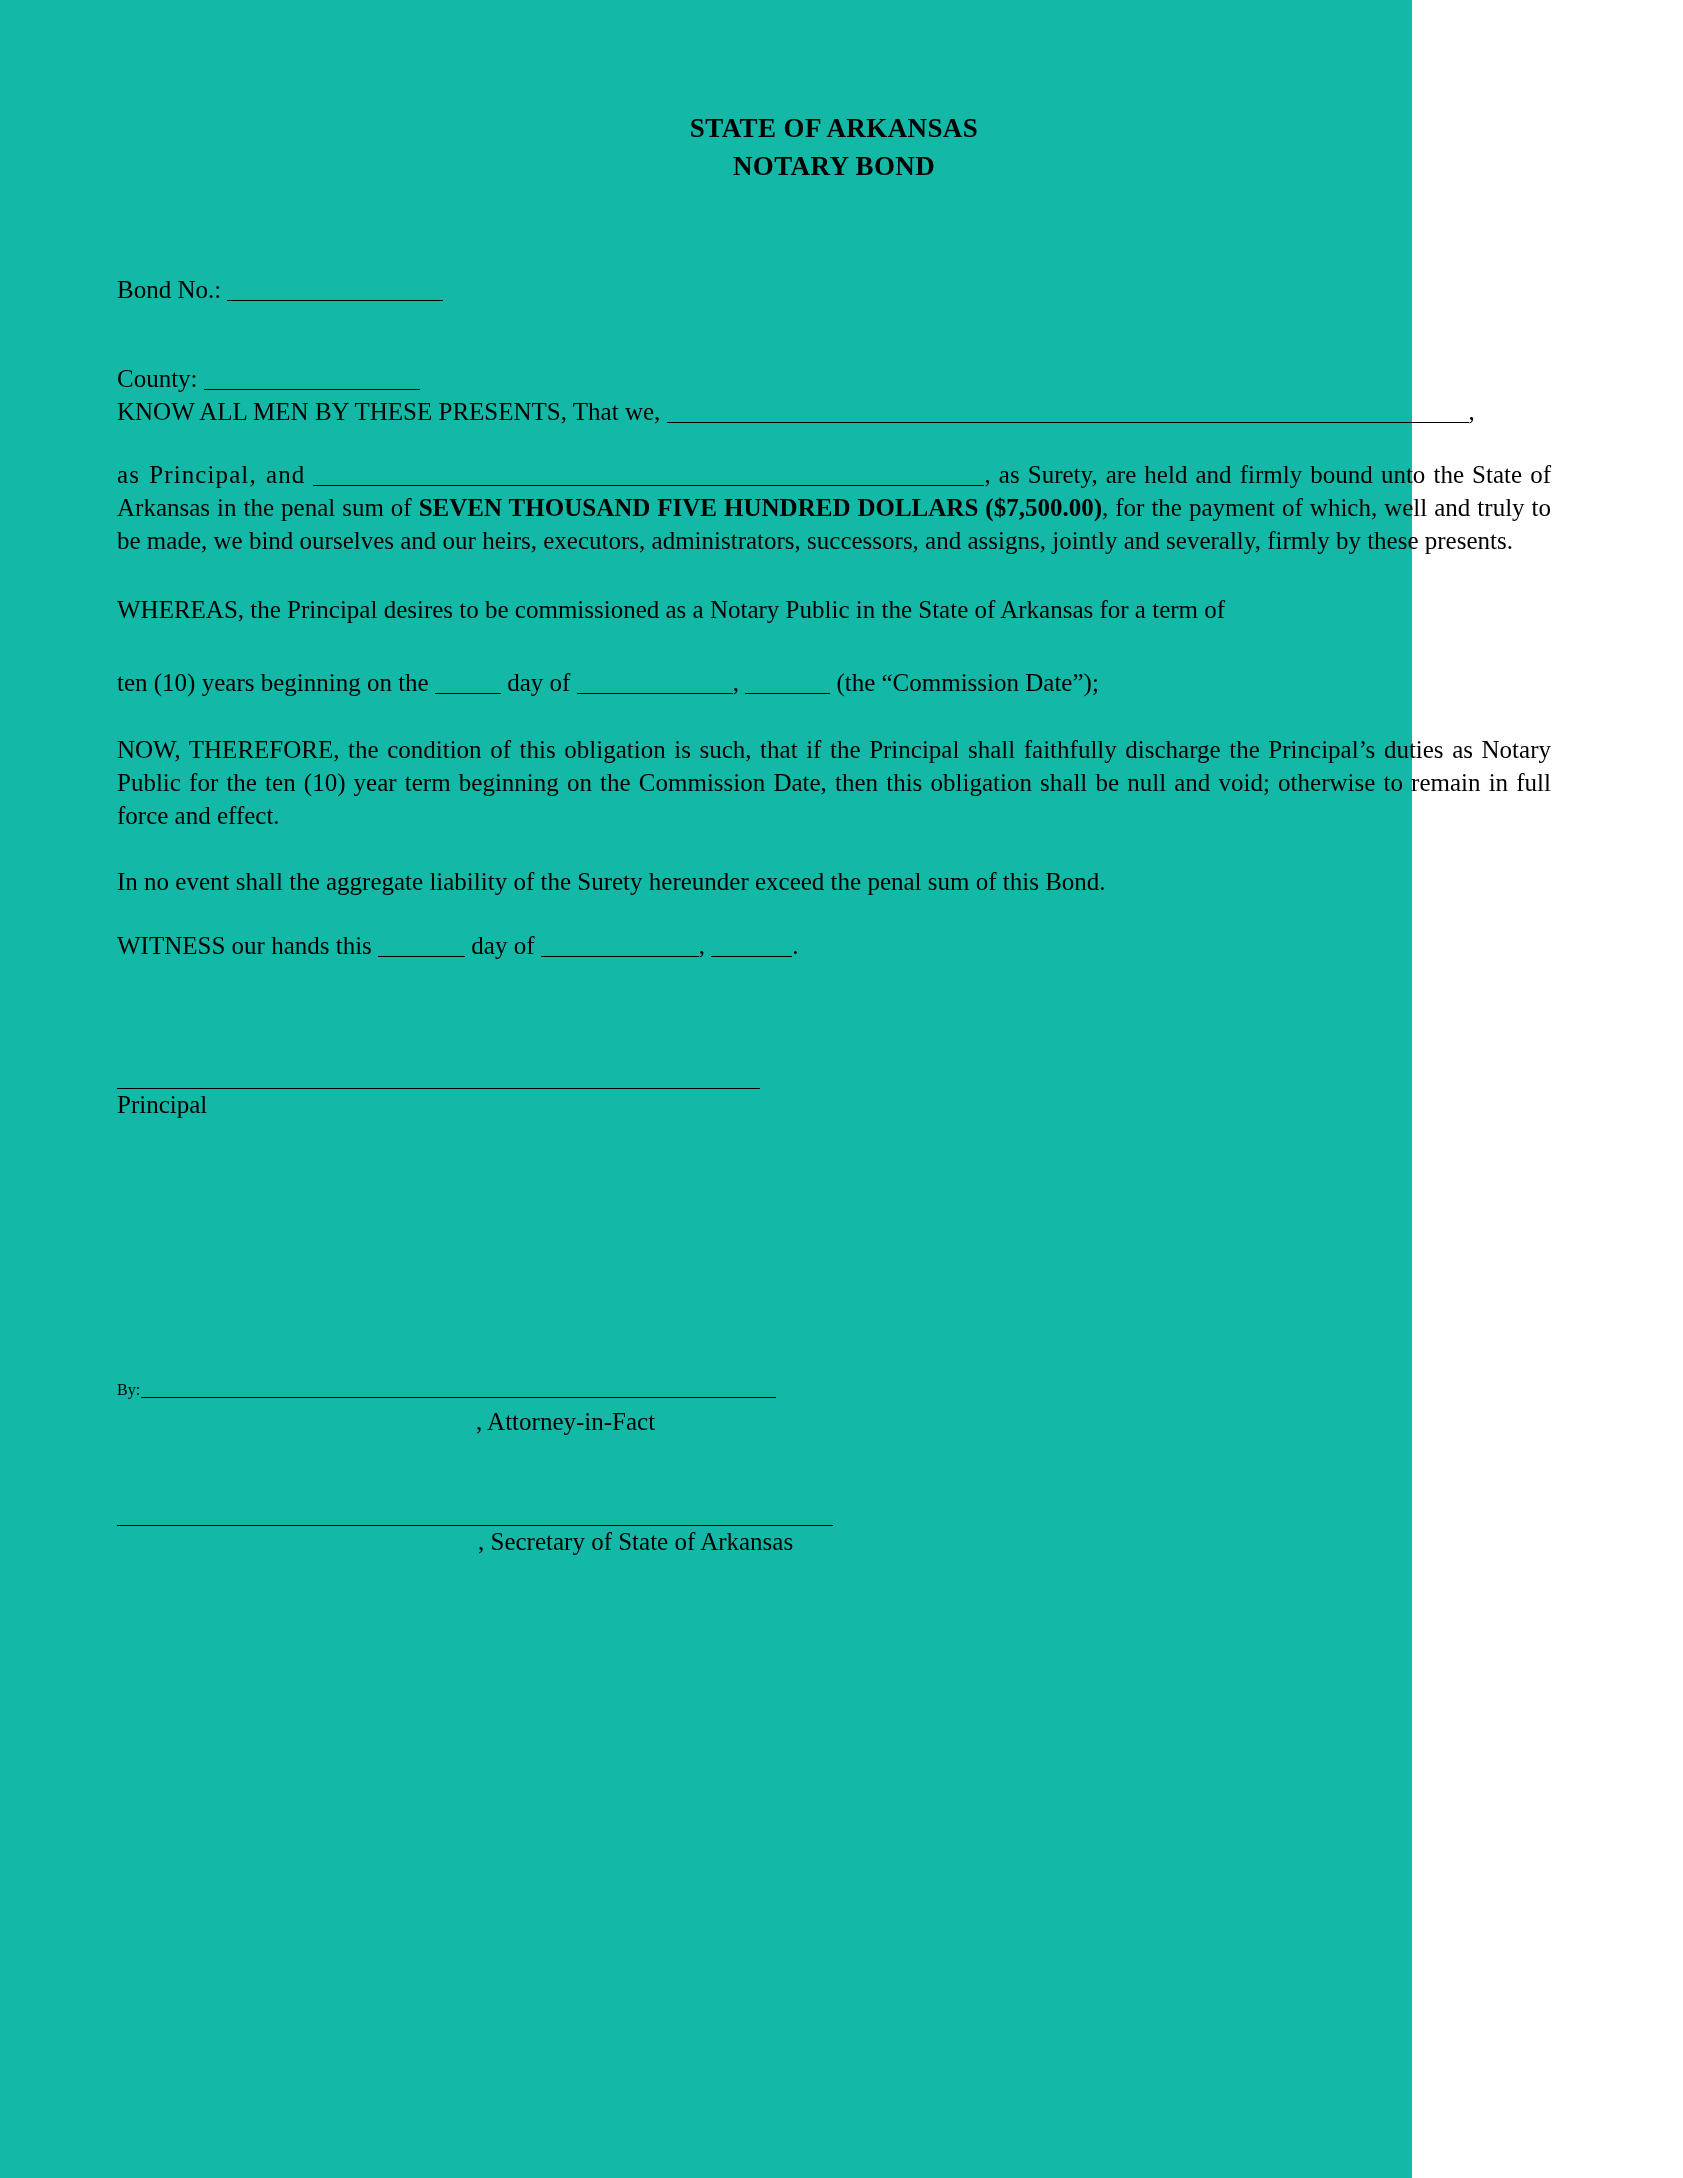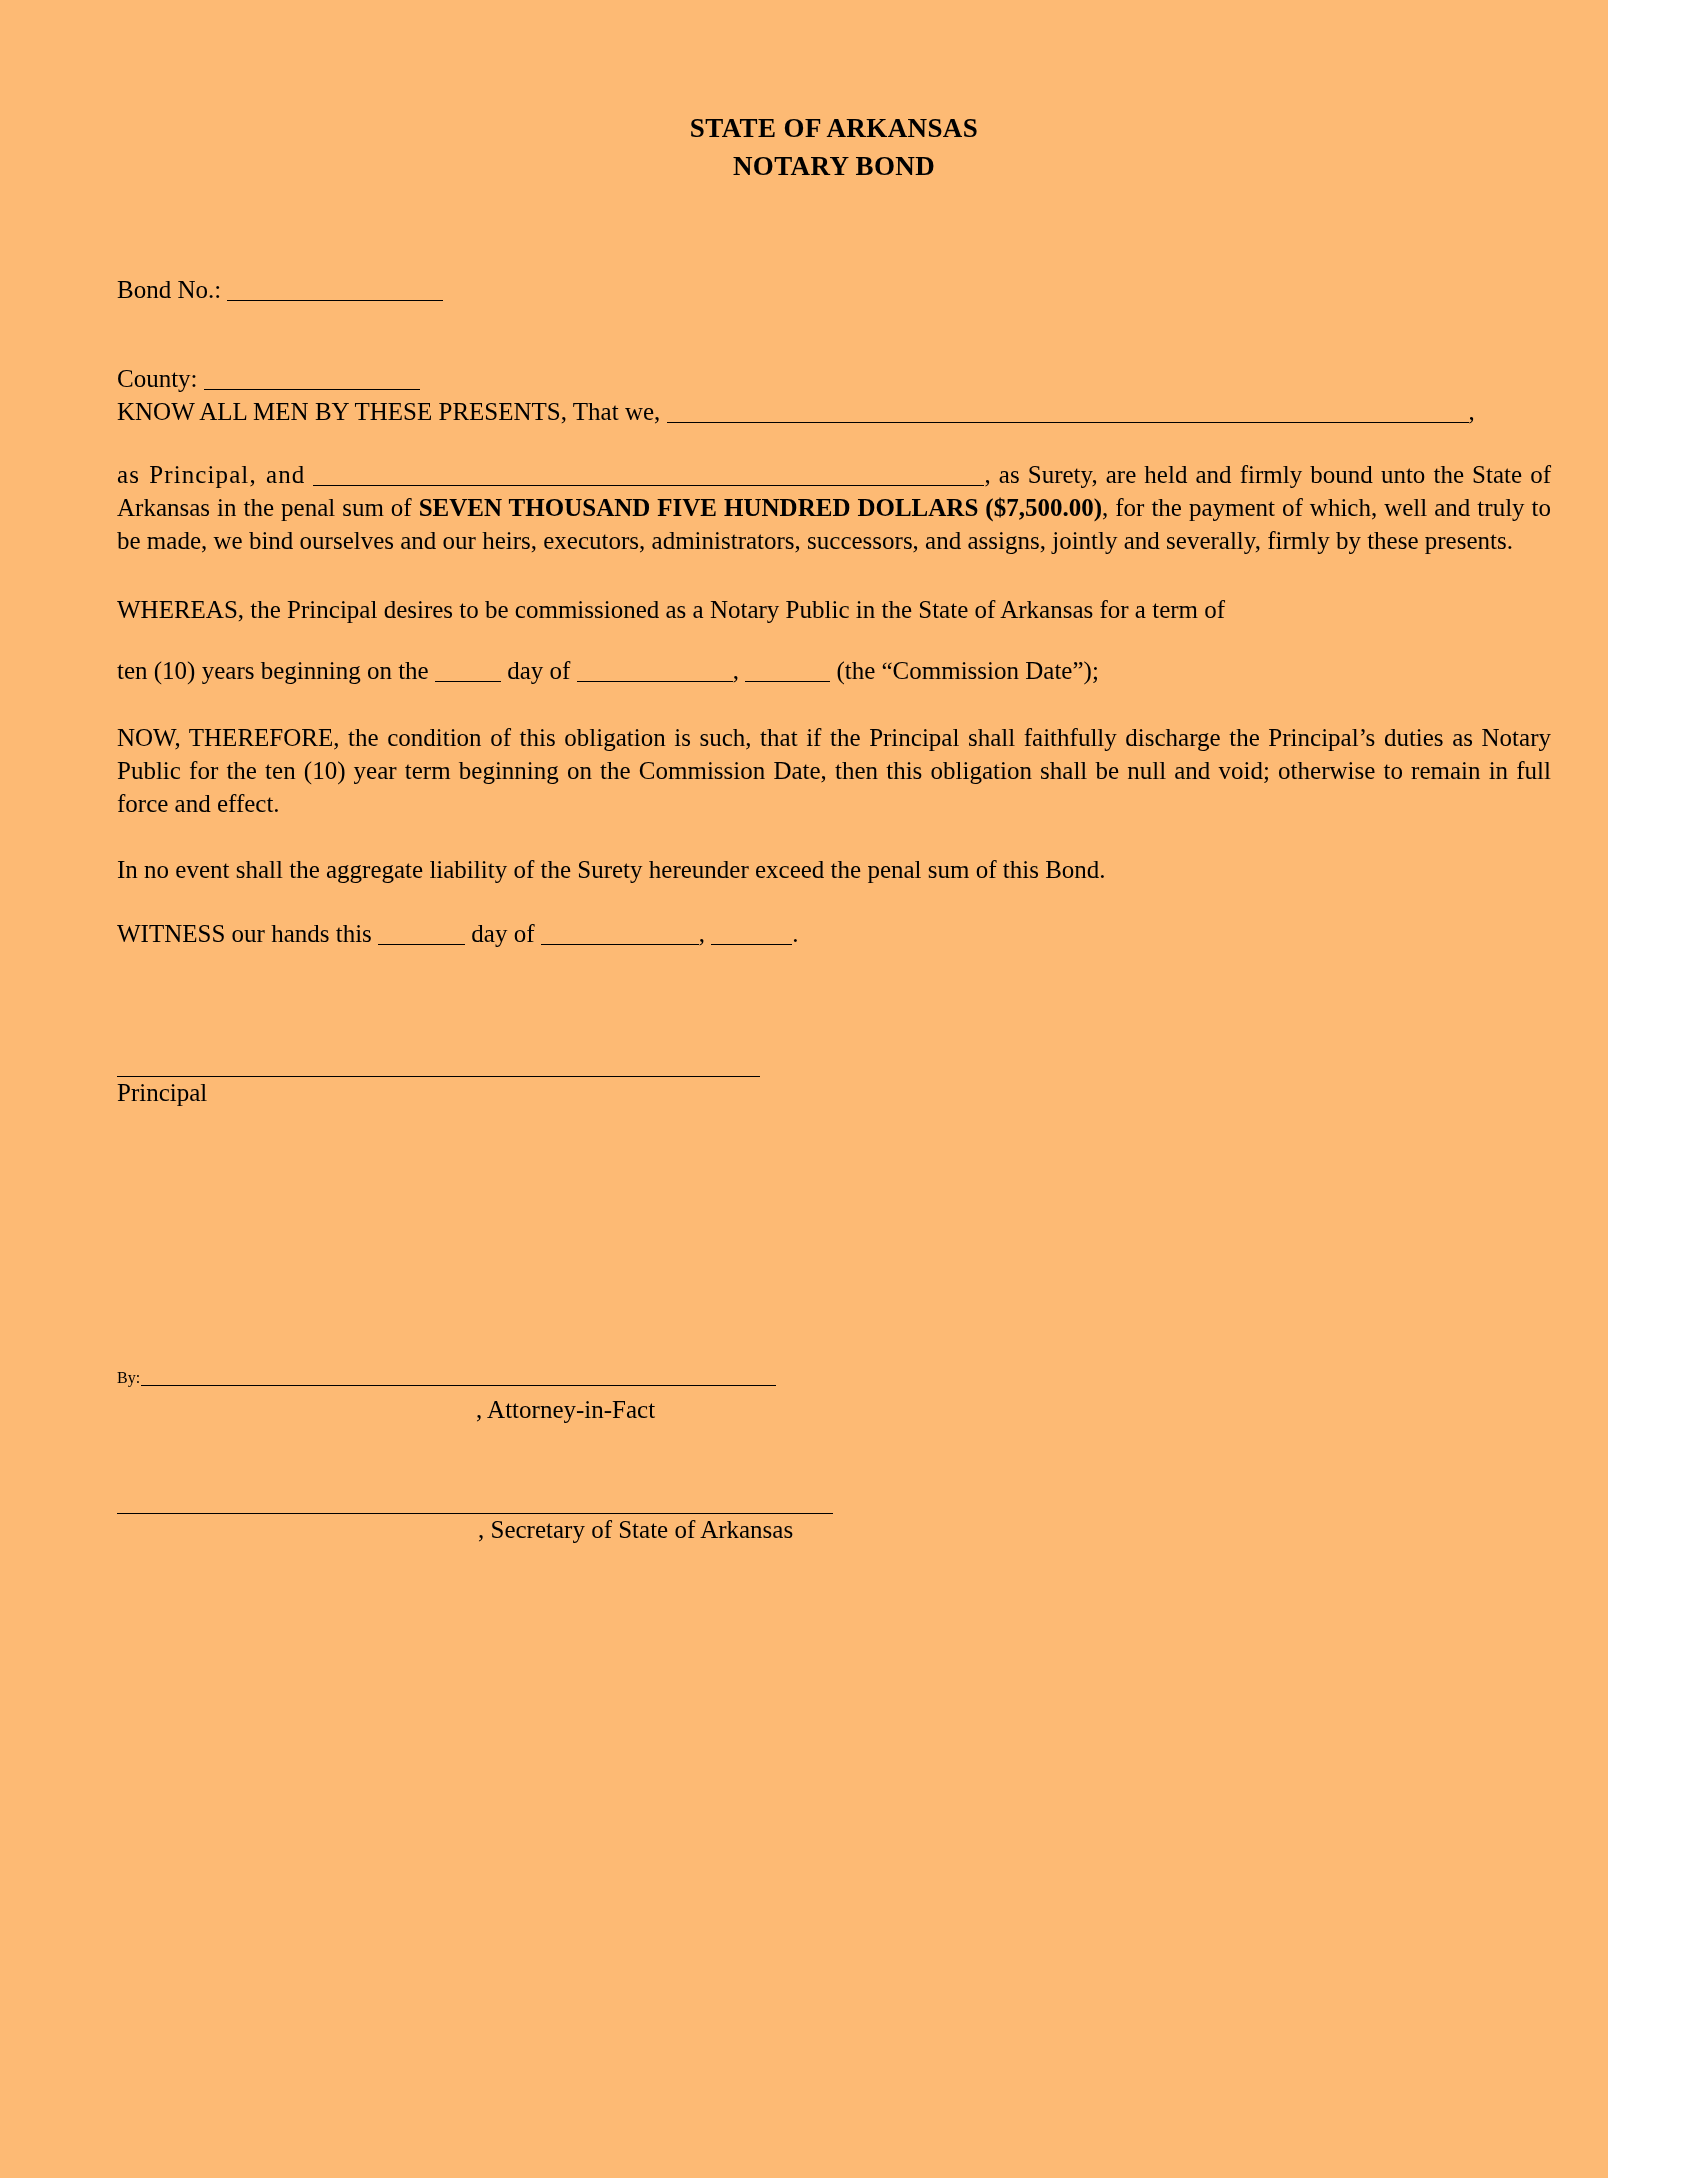--- a/index.html
+++ b/index.html
@@ -10,23 +10,23 @@
   body {
     width: 1683px;
     height: 2178px;
     font-family: "Liberation Serif", "DejaVu Serif", serif;
     color: #000000;
     position: relative;
     overflow: hidden;
   }
   .page {
     position: relative;
-    width: 1608px;
+    width: 1412px;
     height: 2178px;
-    background: #fdba74;
+    background: #14b8a6;
     box-sizing: border-box;
     padding: 4px;
   }
   .content {
     position: absolute;
     left: 117px;
     top: 0;
     width: 1434px;
   }
 
@@ -117,21 +117,21 @@
       <span class="blank" style="width:671px;"></span><span>, as Surety, are held and</span>
       <span>firmly bound unto the State of Arkansas in the penal sum of</span>
       <span class="bold">SEVEN THOUSAND FIVE HUNDRED DOLLARS ($7,500.00)</span><span>,</span>
       <span>for the payment of which, well and truly to be made, we bind ourselves and our heirs, executors, administrators, successors, and assigns, jointly and severally, firmly by these presents.</span>
     </div>
 
     <div class="para nojust" style="margin-top:36px;">
       <span>WHEREAS, the Principal desires to be commissioned as a Notary Public in the State of Arkansas for a term of</span>
     </div>
 
-    <div class="para nojust" style="margin-top:28px; white-space:nowrap;">
+    <div class="para nojust" style="margin-top:40px; white-space:nowrap;">
       <span>ten (10) years beginning on the</span>
       <span class="blank" style="width:66px;"></span>
       <span>day of</span>
       <span class="blank" style="width:156px;"></span><span>,</span>
       <span class="blank" style="width:85px;"></span>
       <span>(the “Commission Date”);</span>
     </div>
 
     <div class="para" style="margin-top:34px;">
       <span>NOW, THEREFORE, the condition of this obligation is such, that if the Principal shall faithfully discharge the Principal’s duties as Notary Public for the ten (10) year term beginning on the Commission Date, then this obligation shall be null and void; otherwise to remain in full force and effect.</span>

